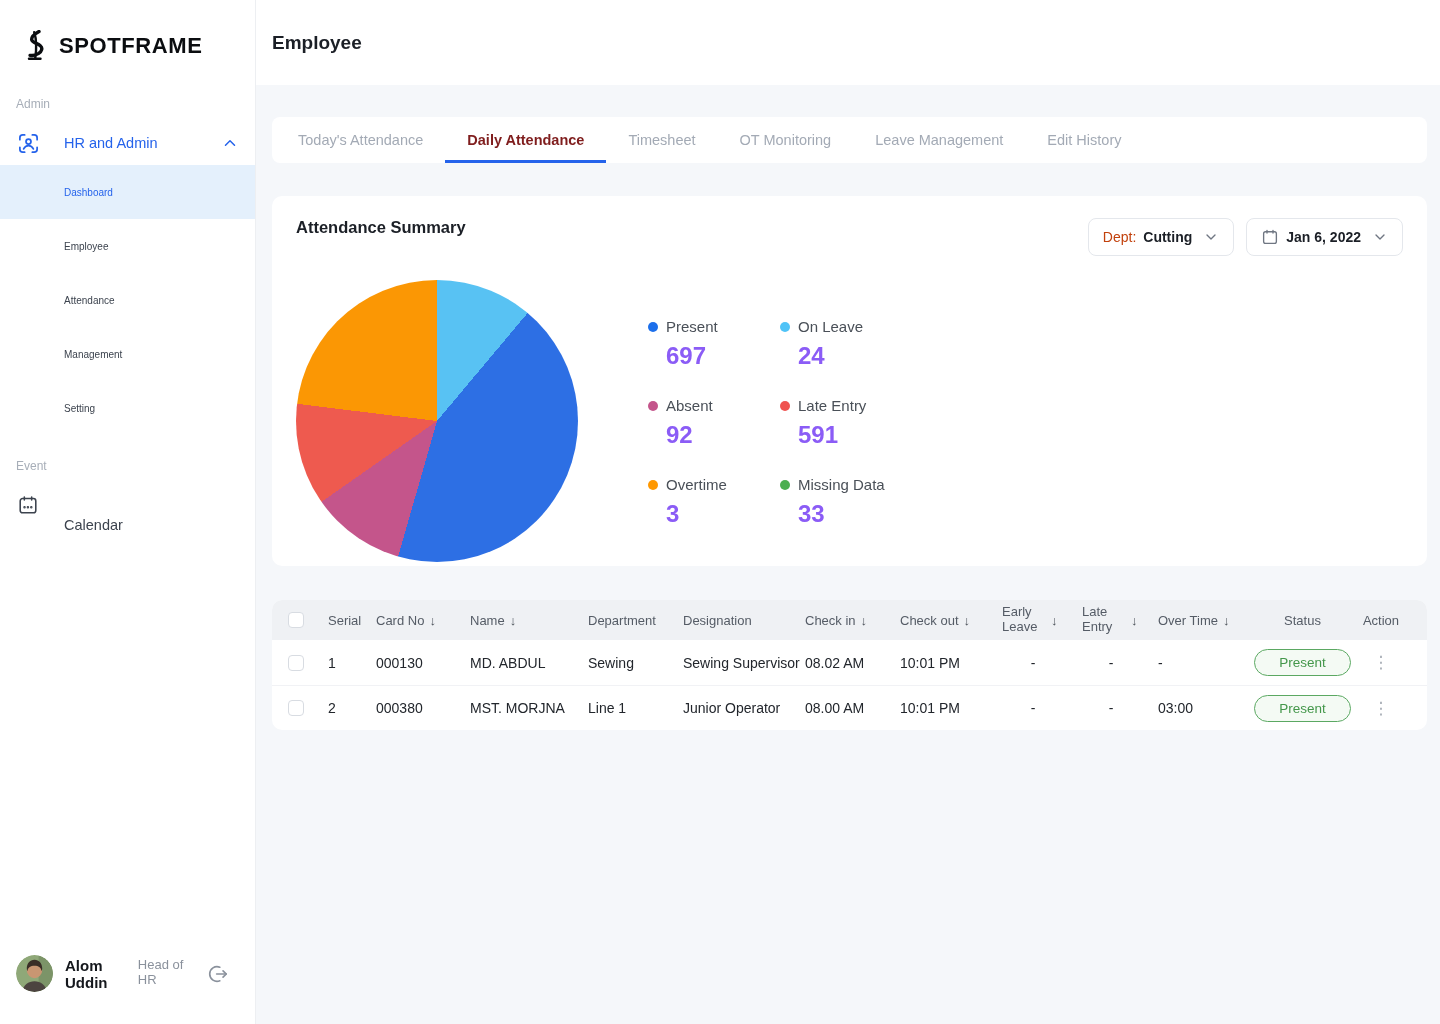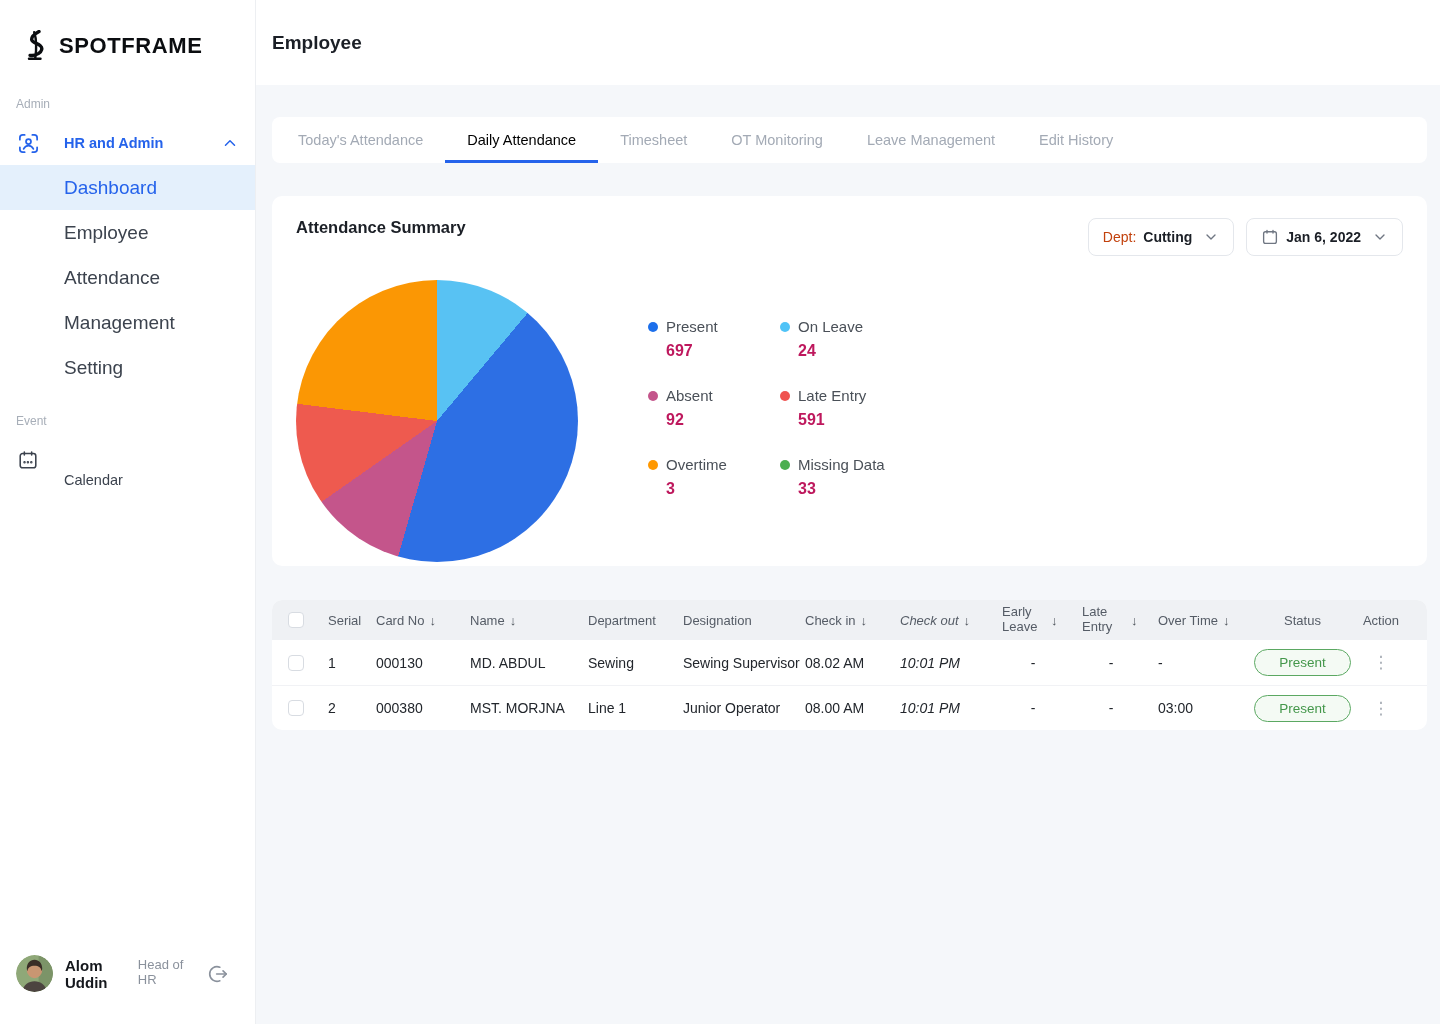--- a/index.html
+++ b/index.html
@@ -12,67 +12,67 @@
   }
   
   .sidebar { width:256px; flex-shrink:0; background:#FFFFFF; border-right:1px solid #EDEFF2; display:flex; flex-direction:column; height:1024px; }
   .logo { display:flex; align-items:center; gap:9px; padding:30px 20px 24px 22px; }
   .logo-text { font-size:22px; font-weight:800; letter-spacing:.6px; color:#0B0D10; }
   .section-label { font-size:12px; color:#A7AEB8; padding:12px 16px 10px; }
   .nav-parent { display:flex; align-items:center; height:44px; padding:0 16px; cursor:pointer; }
   .nav-parent .p-icon { width:24px; height:24px; display:flex; align-items:center; justify-content:center; }
   .nav-parent .p-label { margin-left:24px; font-size:14.5px; }
   .nav-parent .chev { margin-left:auto; display:flex; }
-  .nav-parent.hr .p-label { color:#2563EB; font-weight:700; }
-  .nav-item { height:45px; display:flex; align-items:center; padding-left:64px; font-size:19px; color:#3C434E; cursor:pointer; }
+  .nav-parent.hr .p-label { color:#2563EB; font-weight:400; }
+  .nav-item { height:54px; display:flex; align-items:center; padding-left:64px; font-size:10px; color:#3C434E; cursor:pointer; }
   .nav-item.active { background:#E4F0FC; color:#2563EB; }
   .nav-parent.cal .p-label { color:#3C434E;margin-top:39px; }
   .profile { margin-top:auto; display:flex; align-items:center; gap:12px; padding:16px; margin-bottom:16px; }
   .avatar { width:37px; height:37px; border-radius:50%; overflow:hidden; flex-shrink:0; }
   .profile-text { display:flex; flex-direction:row; gap:2px; }
   .profile-name { font-size:15px; font-weight:700; color:#15181D; }
   .profile-role { font-size:13px; color:#8A919C; }
   .logout { margin-left:auto; margin-right:10px; cursor:pointer; display:flex; }
   
   .main { flex:1; display:flex; flex-direction:column; }
   .main-header { background:#FFFFFF; height:85px; display:flex; align-items:center; padding-left:16px; }
   .page-title { font-size:19px; font-weight:600; color:#1B1F26; }
   .content { flex:1; padding:32px 16px 0; }
   
   .tabbar { background:#FFFFFF; border-radius:8px; height:46px; display:flex; padding:0 4px; overflow:hidden; }
   .tab { display:flex; align-items:center; padding:0 22px; font-size:14.5px; color:#A3AAB5; border-bottom:3px solid transparent; padding-top:3px; cursor:pointer; white-space:nowrap; }
-  .tab.active { color:#000000; font-weight:400; border-bottom-color:#2563EB; }
+  .tab.active { color:#7f1d1d; font-weight:700; border-bottom-color:#2563EB; }
   
   .summary-card { margin-top:33px; background:#FFFFFF; border-radius:10px; height:370px; padding:22px 24px; }
   .card-head { display:flex; align-items:flex-start; justify-content:space-between; }
   .card-title { font-size:16.5px; font-weight:600; color:#1B1F26; }
   .filters { display:flex; gap:12px; }
   .pill { height:38px; border:1px solid #E4E7EC; border-radius:8px; display:flex; align-items:center; padding:0 14px; font-size:14px; gap:7px; background:#fff; cursor:pointer; }
   .pill .muted { color:#c2410c; }
   .pill b { font-weight:600; color:#1B1F26; }
   .pill .chev-d { display:flex; margin-left:4px; }
   .card-body { display:flex; margin-top:10px; }
   .pie { width:282px; height:282px; border-radius:50%; margin-left:0; margin-top:14px; flex-shrink:0; }
   .legend { margin-left:70px; margin-top:52px; display:grid; grid-template-columns:132px 170px; row-gap:27px; align-content:start; }
   .lg-top { display:flex; align-items:center; gap:8px; font-size:15px; color:#4A5058; }
   .dot { width:10px; height:10px; border-radius:50%; flex-shrink:0; }
-  .lg-value { font-size:16px; font-weight:600; color:#be185d; margin:7px 0 0 18px; }
+  .lg-value { font-size:24px; font-weight:600; color:#8b5cf6; margin:7px 0 0 18px; }
   
   .table-card { margin-top:34px; background:#FFFFFF; border-radius:10px; overflow:hidden; }
   .thead { display:flex; align-items:center; background:#EFF1F4; height:40px; font-size:13px; color:#555C66; padding:0 16px; }
   .trow { display:flex; align-items:center; height:45px; font-size:14px; color:#22262C; padding:0 16px; border-top:1px solid #F1F2F5; }
   .thead > div, .trow > div { display:flex; align-items:center; }
   .c-cb { width:40px; }
   .c-serial { width:48px; }
   .c-card { width:94px; }
   .c-name { width:118px; }
   .c-dept { width:95px; }
   .c-desig { width:122px; overflow:hidden; white-space:nowrap; }
   .c-in { width:95px; }
-  .c-out { width:102px;font-style:italic; }
+  .c-out { width:102px; }
   .c-early { width:80px; }
   .c-late { width:76px; }
   .c-ot { width:96px; }
   .c-status { flex:1; justify-content:center; }
   .c-action { width:60px; justify-content:center; }
   .c-early.val, .c-late.val { justify-content:center; padding-right:18px; }
   .two-line { line-height:1.15; max-width:44px; }
   .sort { font-size:13px; color:#4A5058; margin-left:5px; }
   .cb { width:16px; height:16px; border:1.5px solid #D8DCE2; border-radius:4px; background:#fff; cursor:pointer; }
   .badge { min-width:97px; height:27px; border:1px solid #5BA862; border-radius:14px; color:#44974B; background:#F4FAF4; display:flex; align-items:center; justify-content:center; font-size:13.5px; }

